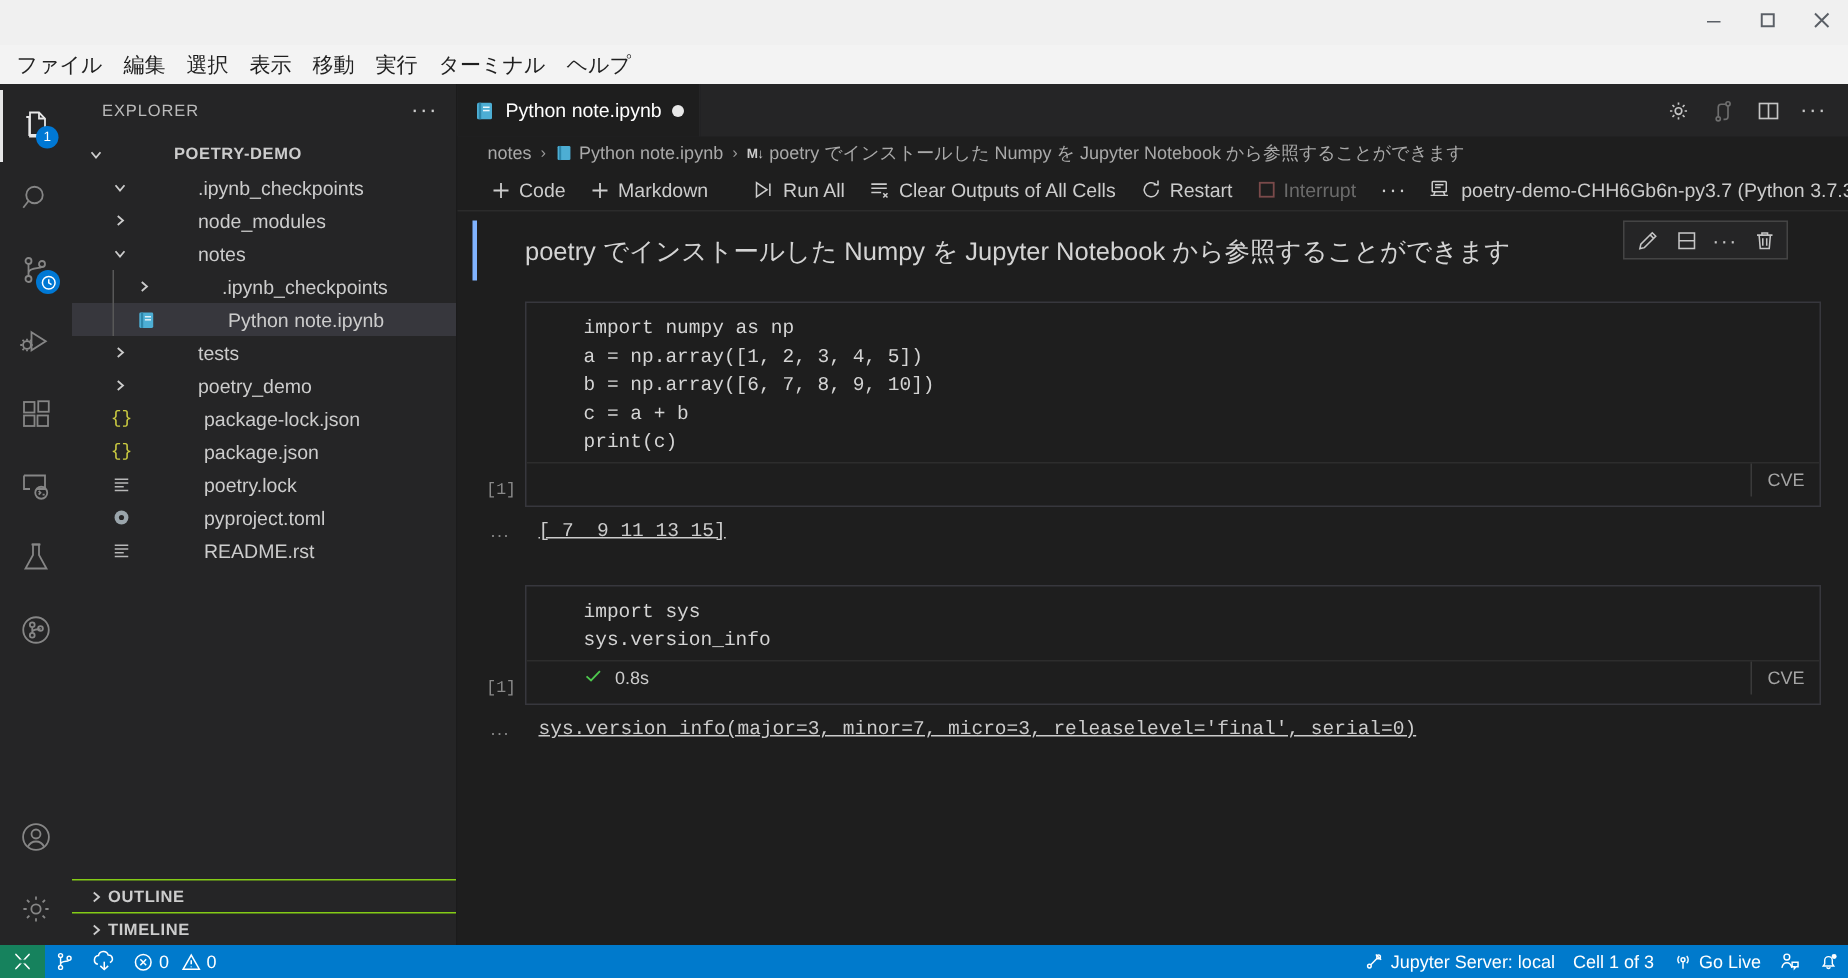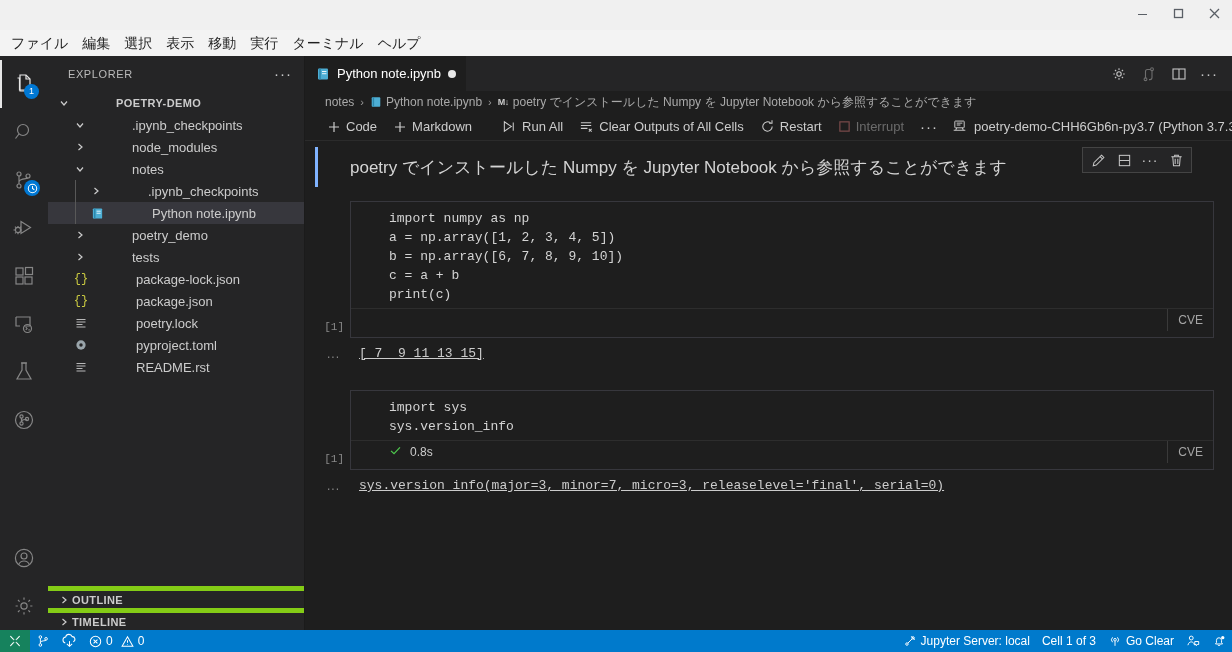--- a/index.html
+++ b/index.html
@@ -88,21 +88,21 @@
   }
   .row.selected { background: #37373d; }
   .row .chev { width: 16px; display: flex; justify-content: center; align-items: center; color: #cccccc; }
   .row .ficon { width: 18px; display: flex; justify-content: center; align-items: center; margin-right: 2px; }
   .row .txt { overflow: hidden; text-overflow: ellipsis; margin-left: 44px; }
   .row.rootrow .txt { font-weight: bold; font-size: 11px; letter-spacing: .4px; }
   .indent-guide { position: absolute; top: 0; bottom: 0; width: 1px; background: #585858; }
 
   .panel-head {
     height: 22px; flex: 0 0 22px; display: flex; align-items: center;
-    border-top: 5px solid #84cc16; background: #252526;
+    border-top: 1px solid #84cc16; background: #252526;
     font-size: 11px; font-weight: bold; color: #cccccc; letter-spacing: .4px;
     padding-left: 8px;
   }
   .panel-head .chev { width: 16px; display: flex; justify-content: center; color: #cccccc; }
 
   
   .editor { flex: 1 1 auto; display: flex; flex-direction: column; min-width: 0; background: #1e1e1e; }
   .tabsrow { height: 35px; flex: 0 0 35px; background: #252526; display: flex; align-items: stretch; }
   .tabs { display: flex; align-items: stretch; flex: 1 1 auto; min-width: 0; }
   .tab {
@@ -411,30 +411,30 @@
           <span class="txt">Python note.ipynb</span>
         </div>
 
 
         <div class="row" style="padding-left:24px;">
           <span class="chev">
             <svg width="12" height="12" viewBox="0 0 12 12" fill="none" stroke="currentColor" stroke-width="1.2">
                 <path d="M4.5 3 L8 6 L4.5 9"></path>
               </svg>
           </span>
-          <span class="txt">poetry_demo</span>
+          <span class="txt">tests</span>
         </div>
 
         <div class="row" style="padding-left:24px;">
           <span class="chev">
             <svg width="12" height="12" viewBox="0 0 12 12" fill="none" stroke="currentColor" stroke-width="1.2">
                 <path d="M4.5 3 L8 6 L4.5 9"></path>
               </svg>
           </span>
-          <span class="txt">tests</span>
+          <span class="txt">poetry_demo</span>
         </div>
 
         <div class="row" style="padding-left:24px;">
           <span class="ficon">
             <span style="color:#cbcb41;font-family:'Liberation Mono',monospace;font-size:12px;">{}</span>
           </span>
           <span class="txt">package-lock.json</span>
         </div>
 
         <div class="row" style="padding-left:24px;">
@@ -782,21 +782,21 @@
       <span>Cell 1 of 3</span>
     </div>
     <div class="sb-item">
       <span style="display:flex;">
         <svg width="14" height="14" viewBox="0 0 16 16" fill="none" stroke="#fff" stroke-width="1.1">
           <circle cx="8" cy="6.6" r="1.5"></circle>
           <path d="M5.2 3.8 a4 4 0 0 0 0 5.6 M10.8 3.8 a4 4 0 0 1 0 5.6"></path>
           <path d="M8 8.3 V13.5"></path>
         </svg>
       </span>
-      <span>Go Clear</span>
+      <span>Go Live</span>
     </div>
     <div class="sb-item">
       <svg width="14" height="14" viewBox="0 0 16 16" fill="none" stroke="#fff" stroke-width="1.1">
         <circle cx="6" cy="4.6" r="2.2"></circle>
           <path d="M2.2 12.8 c.6-2.6 2.1-3.8 3.8-3.8 s3.2 1.2 3.8 3.8"></path>
         <path d="M10 8.6 h4.5 v3.4 h-1.6 l-1.2 1.4 v-1.4 H10 z"></path>
       </svg>
     </div>
     <div class="sb-item">
       <svg width="14" height="14" viewBox="0 0 16 16" fill="none" stroke="#fff" stroke-width="1.1">

